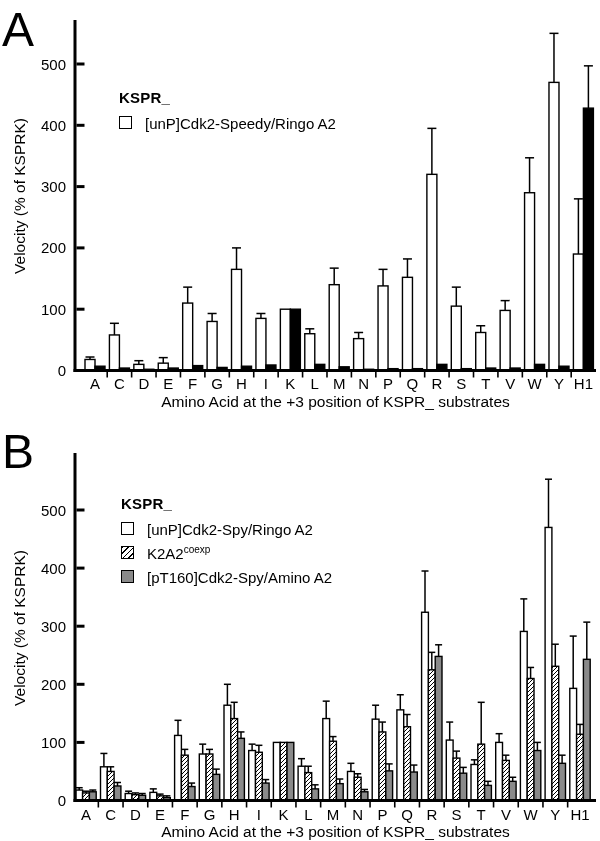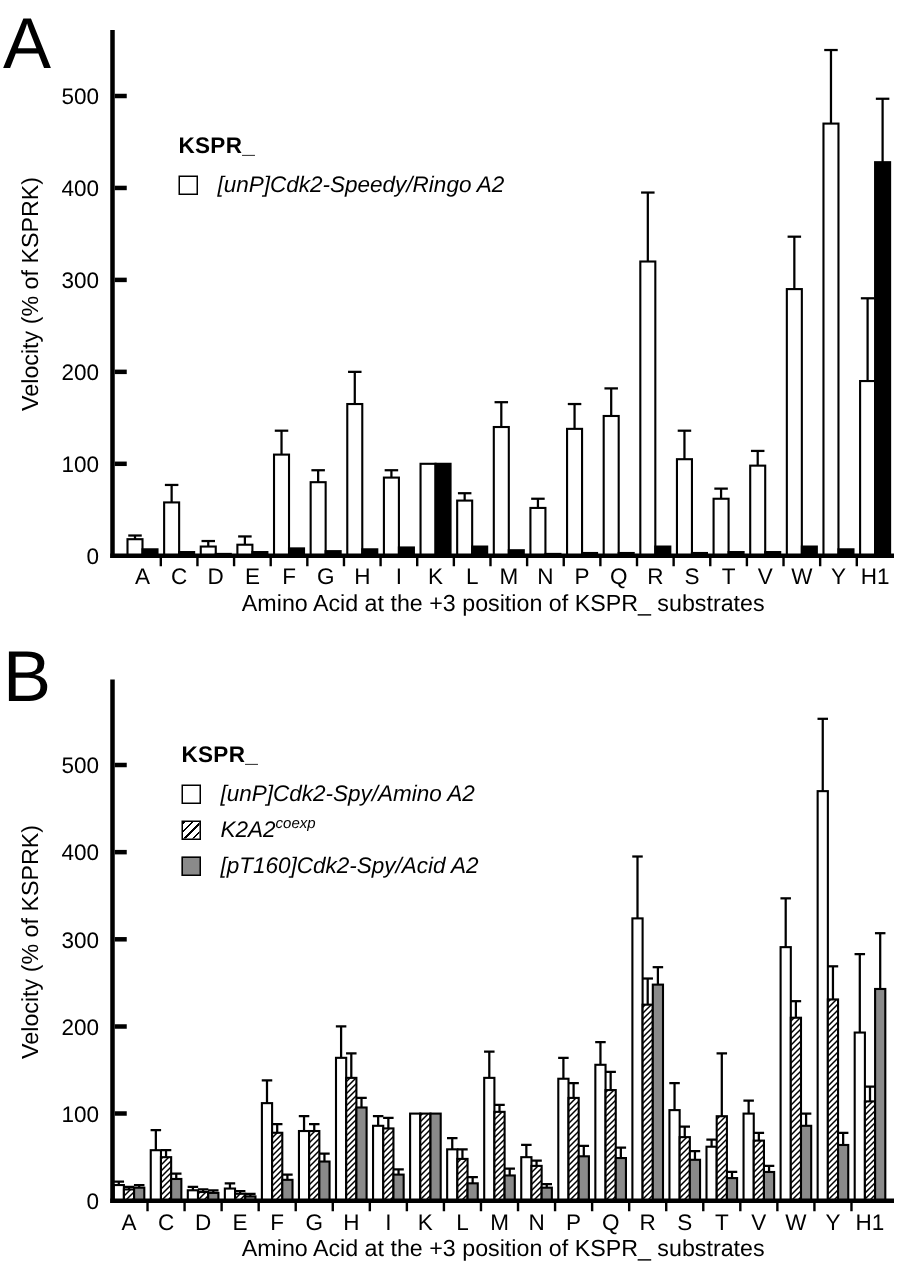--- a/index.html
+++ b/index.html
@@ -11,21 +11,21 @@
     position:absolute; left:2px; font-size:48px; font-weight:400;
     line-height:1; letter-spacing:0;
   }
   #panel-a-letter { top:6px; }
   #panel-b-letter { top:428px; }
   svg.chart-canvas { position:absolute; left:0; top:0; }
   .legend { position:absolute; font-size:15px; line-height:1; }
   #legend-a { left:119px; top:60px; }
   #legend-b { left:121px; top:466px; }
   .legend-title { font-weight:bold; margin-bottom:11px; letter-spacing:0.2px;margin-top:30px; }
-  .legend-item { display:flex; align-items:center; margin-bottom:9px;font-style:italic; }
+  .legend-item { display:flex; margin-bottom:9px; }
   .swatch {
     width:11px; height:11px; border:1.6px solid #000;
     display:inline-block; margin-right:13px; flex:0 0 auto;
   }
   .swatch.white   { background:#ffffff; }
   .swatch.black   { background:#000000; }
   .swatch.hatched { background-image:repeating-linear-gradient(135deg,#000 0 1px,#fff 1px 4px); background-color:#fff; }
   .swatch.gray    { background:#8a8a8a; }
   .legend-label sup { font-size:10px; line-height:0; }
 </style>
@@ -443,25 +443,25 @@
     <div class="legend-item">
       <span class="swatch white"></span>
       <span class="legend-label">[unP]Cdk2-Speedy/Ringo A2</span>
     </div>
   </div>
 
   <div class="legend" id="legend-b">
     <div class="legend-title">KSPR_</div>
     <div class="legend-item">
       <span class="swatch white"></span>
-      <span class="legend-label">[unP]Cdk2-Spy/Amino A2</span>
+      <span class="legend-label">[unP]Cdk2-Spy/Ringo A2</span>
     </div>
     <div class="legend-item">
       <span class="swatch hatched"></span>
       <span class="legend-label"><span>K2A2</span><sup>coexp</sup></span>
     </div>
     <div class="legend-item">
       <span class="swatch gray"></span>
-      <span class="legend-label">[pT160]Cdk2-Spy/Acid A2</span>
+      <span class="legend-label">[pT160]Cdk2-Spy/Amino A2</span>
     </div>
   </div>
 
 </div>
 
 </body></html>

